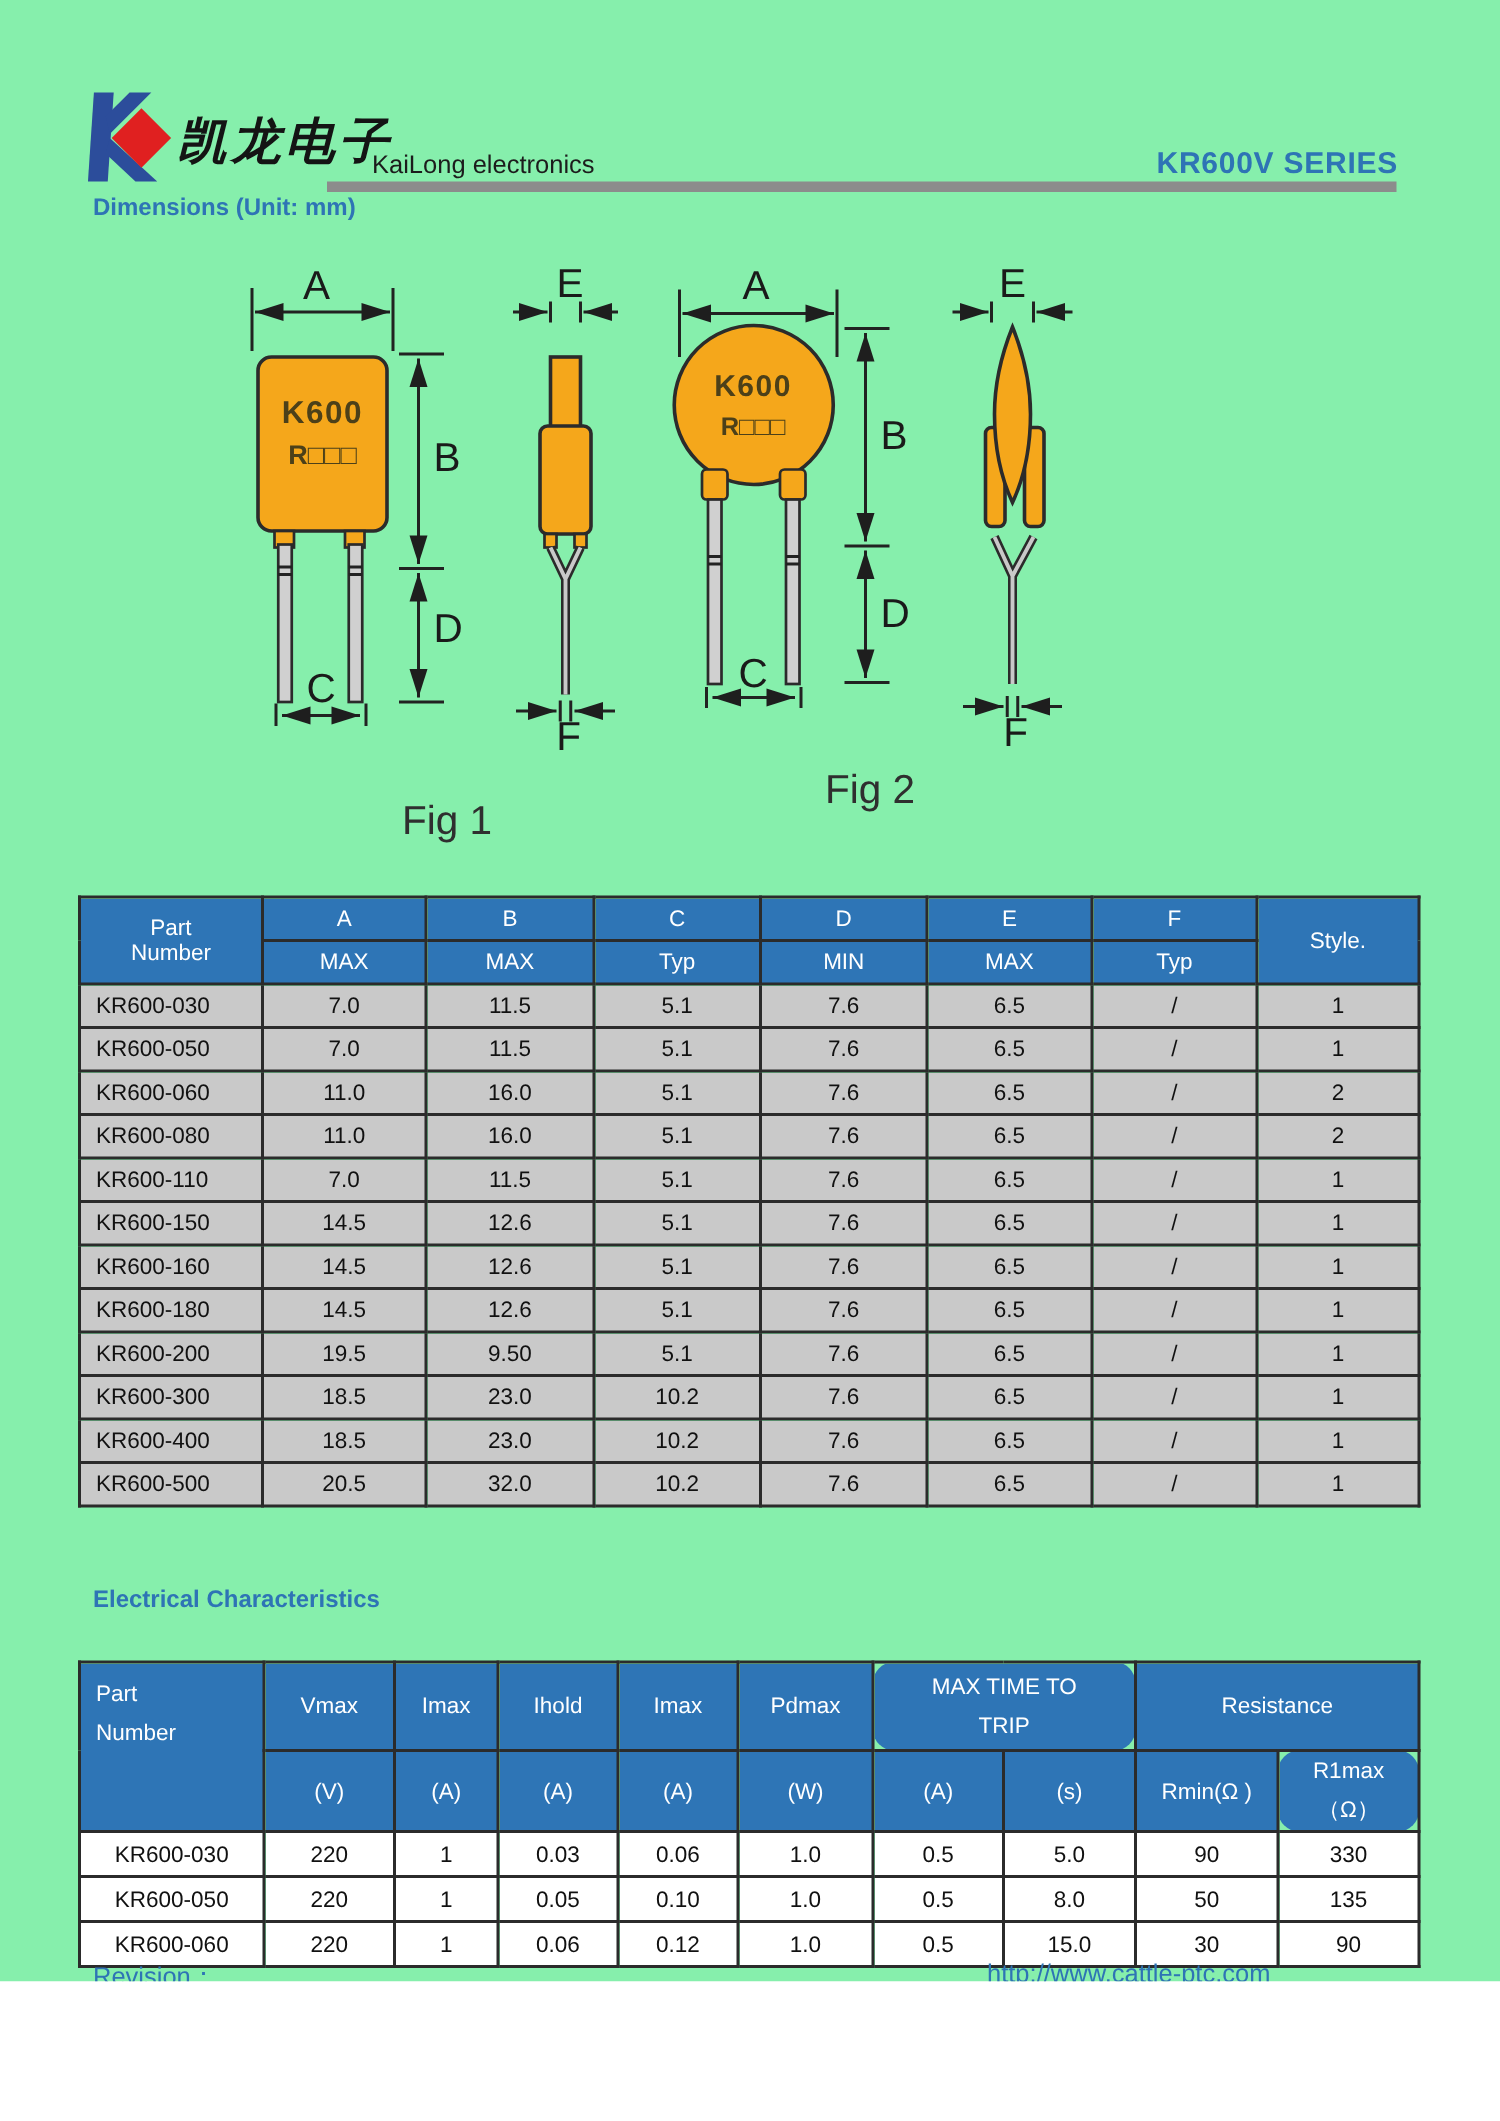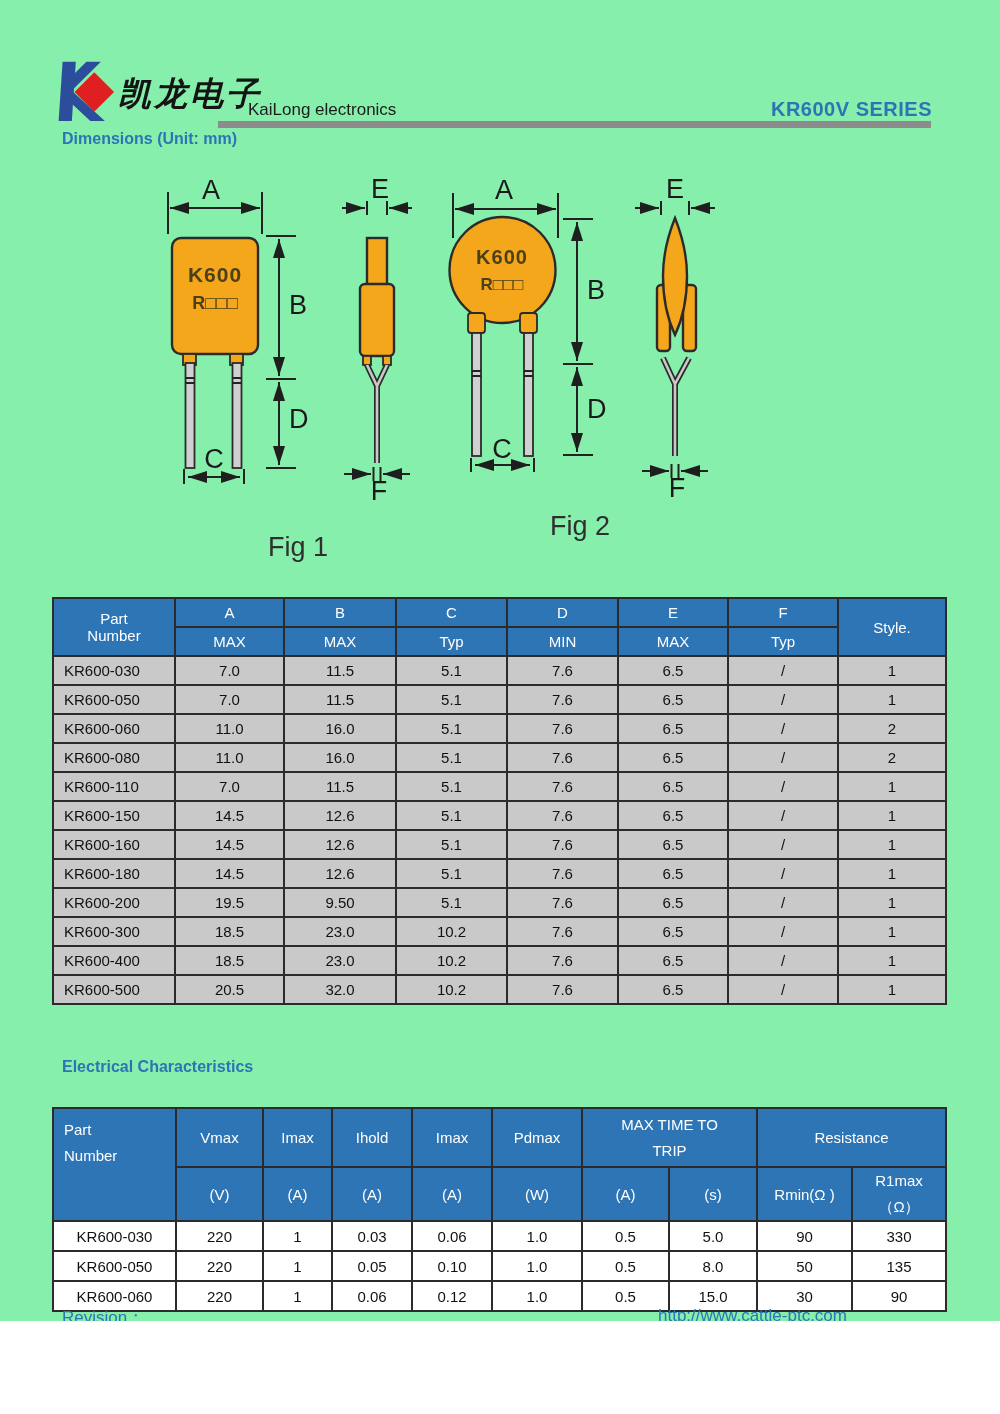--- a/index.html
+++ b/index.html
@@ -50,21 +50,21 @@
                 height:27px;text-align:center;padding:0;}
   .dim-table td{background:var(--row-gray);height:27px;text-align:center;padding:0;}
   .dim-table td.pn{text-align:left;padding-left:10px;}
   .ele-table{left:52px;top:1107px;width:893px;}
   .ele-table th{background:var(--table-header-blue);color:#ffffff;font-weight:normal;
                 text-align:center;padding:0;vertical-align:middle;}
   .ele-table th.pn{text-align:left;vertical-align:top;padding:8px 0 0 10px;line-height:26px;}
   .ele-table thead tr:first-child th{height:57px;}
   .ele-table thead tr:nth-child(2) th{height:50px;border-top:2px solid #c9d6e4;}
   .ele-table td{background:#ffffff;height:28px;text-align:center;padding:0;}
-  .hdr2{line-height:26px;}
+  .hdr2{line-height:26px;border-radius:14px;}
 
   
   .footer-rev{position:absolute;left:62px;top:1306px;font-size:17px;color:var(--accent-blue);}
   .footer-url{position:absolute;left:600px;top:1306px;width:305px;text-align:center;
               font-size:17px;color:var(--accent-blue);}
 </style>
 </head>
 <body>
 
 <div class="page">

